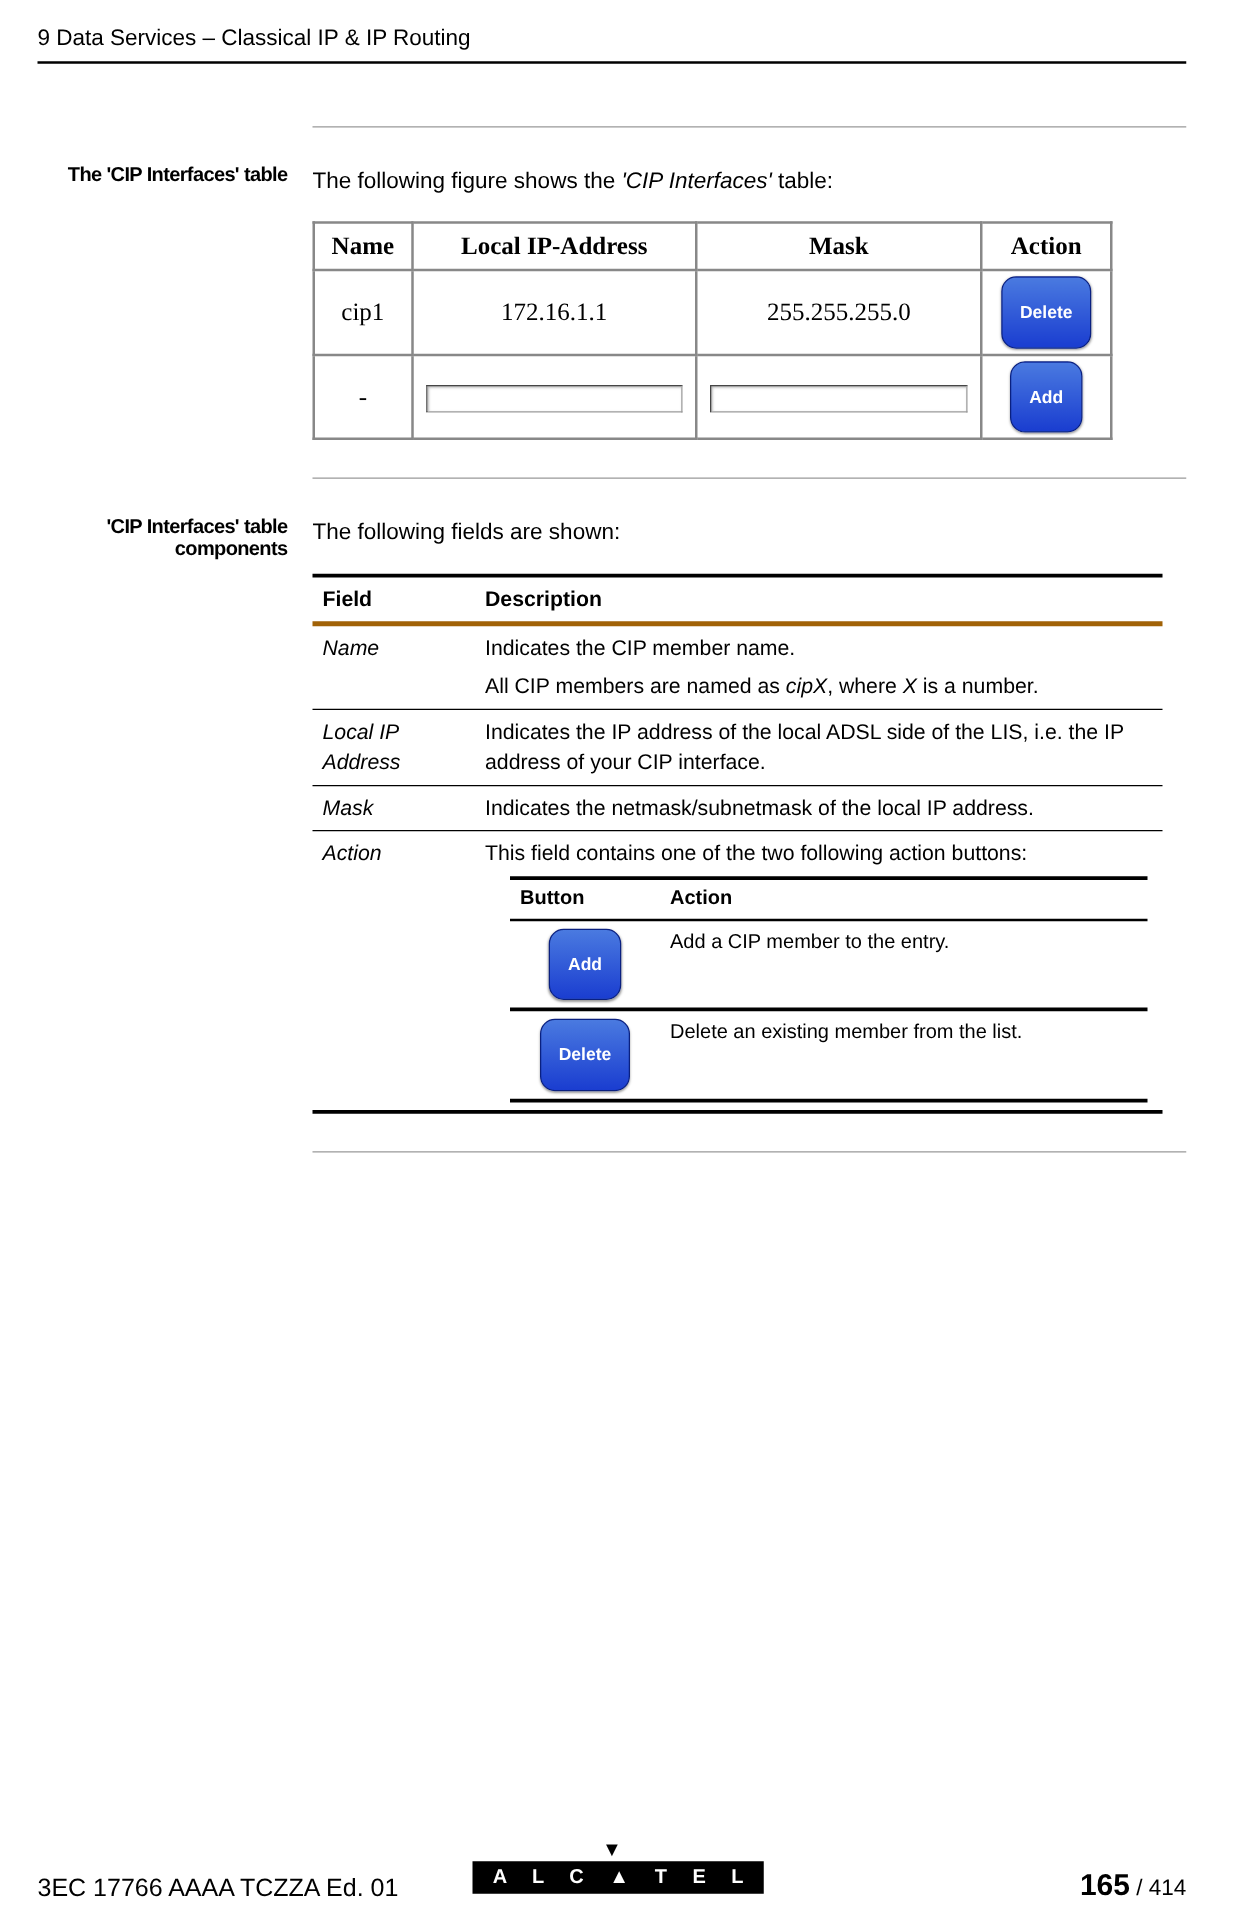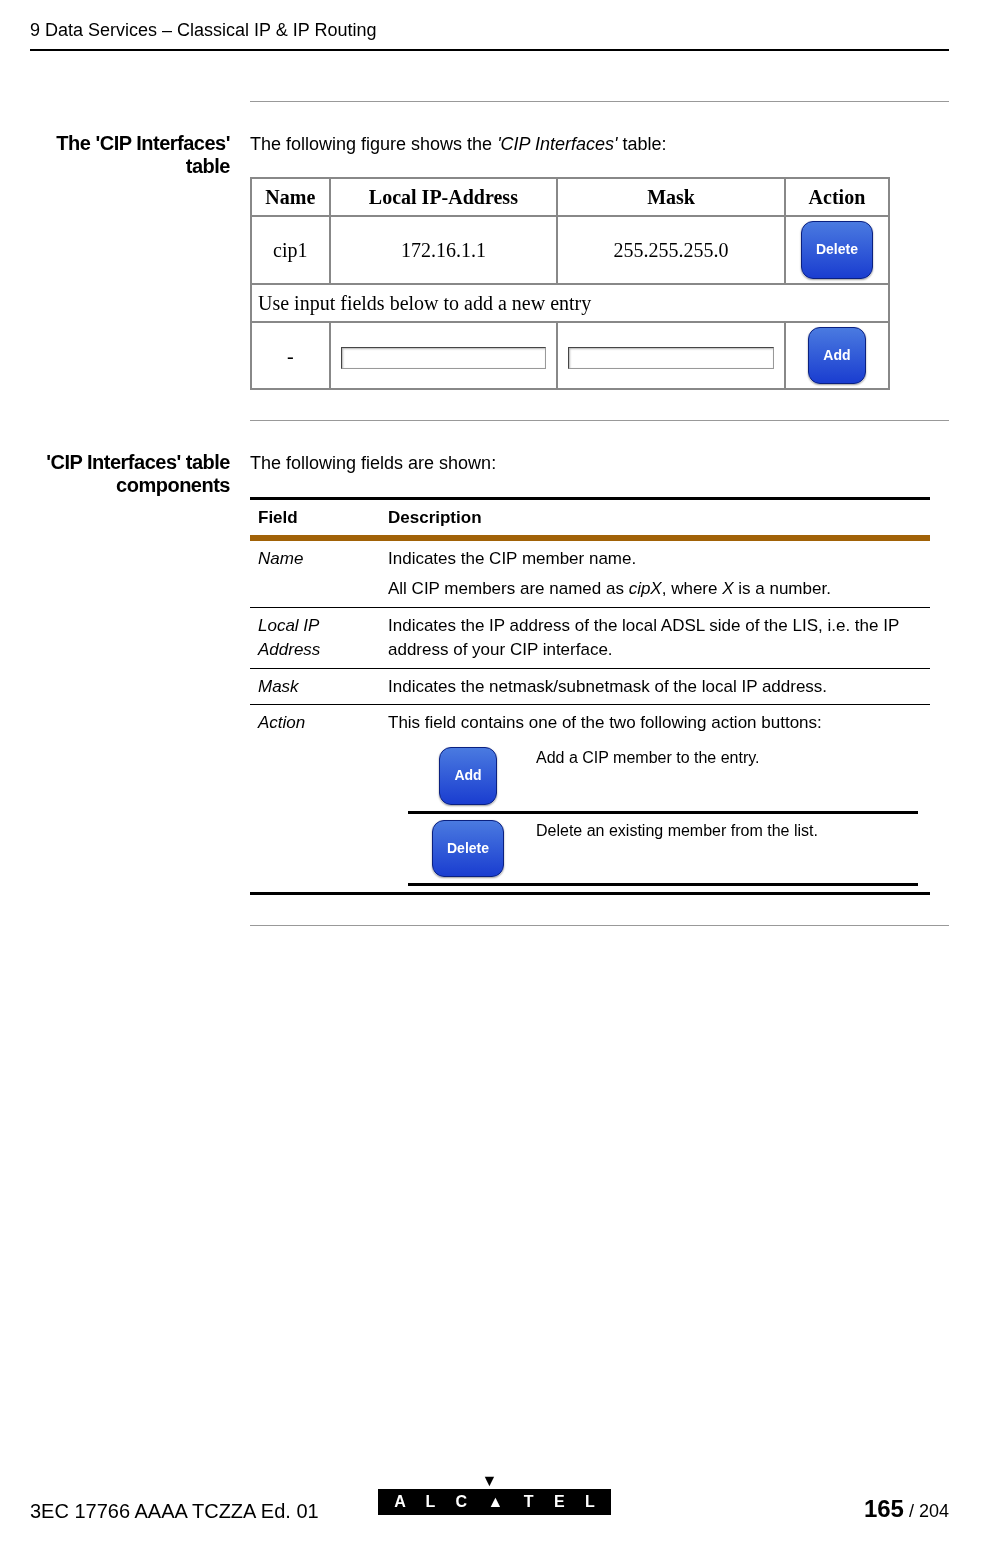--- a/index.html
+++ b/index.html
@@ -33,21 +33,21 @@
       margin-top: 30px;
     }
     .section {
       display: flex;
       align-items: flex-start;
     }
     .section-label {
       width: 220px;
       text-align: right;
       font-weight: bold;
-      font-size: 20px;
+      font-size: 16px;
       font-family: Arial, sans-serif;
       padding-right: 20px;
       letter-spacing: -0.5px;
     }
     .section-body {
       flex: 1;
       font-size: 18px;
       line-height: 1.4;
     }
     .intro-text {
@@ -96,21 +96,21 @@
     }
     
     .fd-table {
       border-collapse: collapse;
       width: 680px;
       margin-top: 10px;
       font-size: 17px;
     }
     .fd-table thead th {
       border-top: 3px solid #000;
-      border-bottom: 6px solid #a16207;
+      border-bottom: 4px solid #a16207;
       text-align: left;
       font-weight: bold;
       padding: 6px 8px;
     }
     .fd-table tbody td {
       border-bottom: 1px solid #000;
       padding: 6px 8px;
       vertical-align: top;
     }
     .fd-table tbody tr:last-child td {
@@ -220,23 +220,20 @@
         <th>Local IP-Address</th>
         <th>Mask</th>
         <th>Action</th>
       </tr>
       <tr>
         <td>cip1</td>
         <td>172.16.1.1</td>
         <td>255.255.255.0</td>
         <td><span class="btn-pill">Delete</span></td>
       </tr>
-      <tr class="cip-helper-row">
-        <td colspan="4">Use input fields below to add a new entry</td>
-      </tr>
       <tr>
         <td>-</td>
         <td><input class="cip-input" type="text" style=""></td>
         <td><input class="cip-input" type="text" style=""></td>
         <td><span class="btn-pill">Add</span></td>
       </tr>
     </tbody>
       </table>
   </div>
 </div>
@@ -271,20 +268,24 @@
         <tr>
           <td class="fd-field">Mask</td>
           <td>Indicates the netmask/subnetmask of the local IP address.</td>
         </tr>
         <tr>
           <td class="fd-field">Action</td>
           <td>
             <div>This field contains one of the two following action buttons:</div>
             <table class="ba-table">
               <tbody>
+                  <tr>
+                <th>Button</th>
+                <th class="ba-action-header">Action</th>
+              </tr>
               <tr>
                 <td class="ba-btn-cell"><span class="btn-pill">Add</span></td>
                 <td>Add a CIP member to the entry.</td>
               </tr>
               <tr>
                 <td class="ba-btn-cell"><span class="btn-pill">Delete</span></td>
                 <td>Delete an existing member from the list.</td>
               </tr>
             </tbody>
               </table>
@@ -297,15 +298,15 @@
 
 <hr class="soft-rule">
 
 <div class="footer">
   <div class="logo-wrap">
     <div class="tri-down">▼</div>
     <span class="logo-bar">A L C <span class="tri-up">▲</span> T E L</span>
   </div>
   <div class="footer-row">
     <div class="footer-left">3EC 17766 AAAA TCZZA Ed. 01</div>
-    <div class="footer-right"><span class="page-num">165</span><span> / 204</span></div>
+    <div class="footer-right"><span class="page-num">165</span><span> / 414</span></div>
   </div>
 </div>
 
 </body></html>

